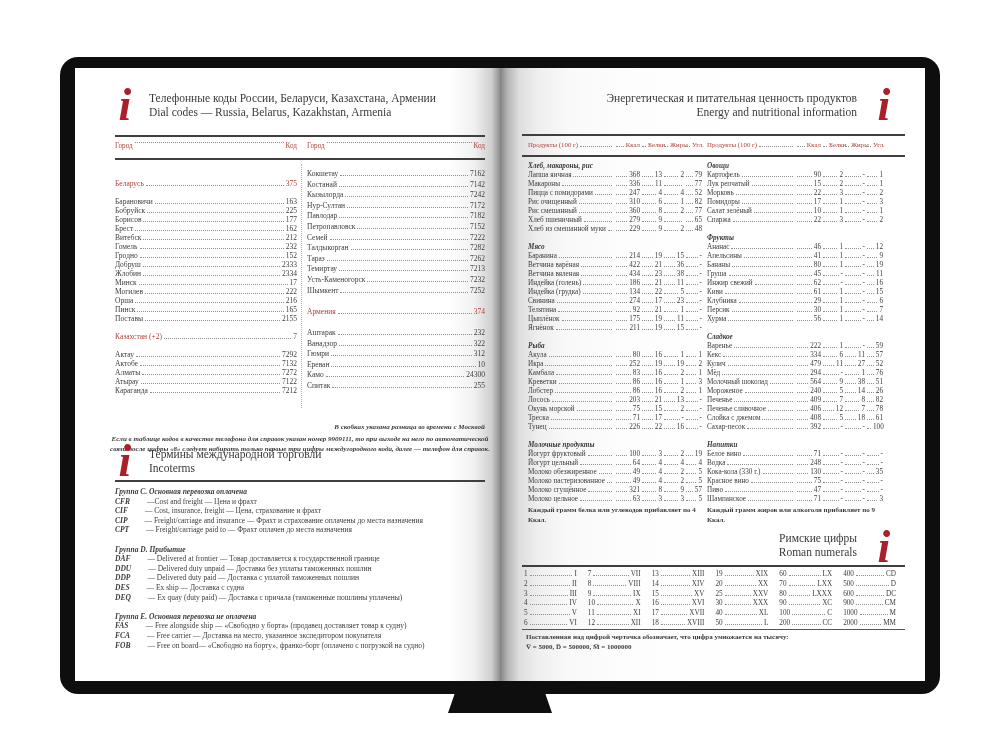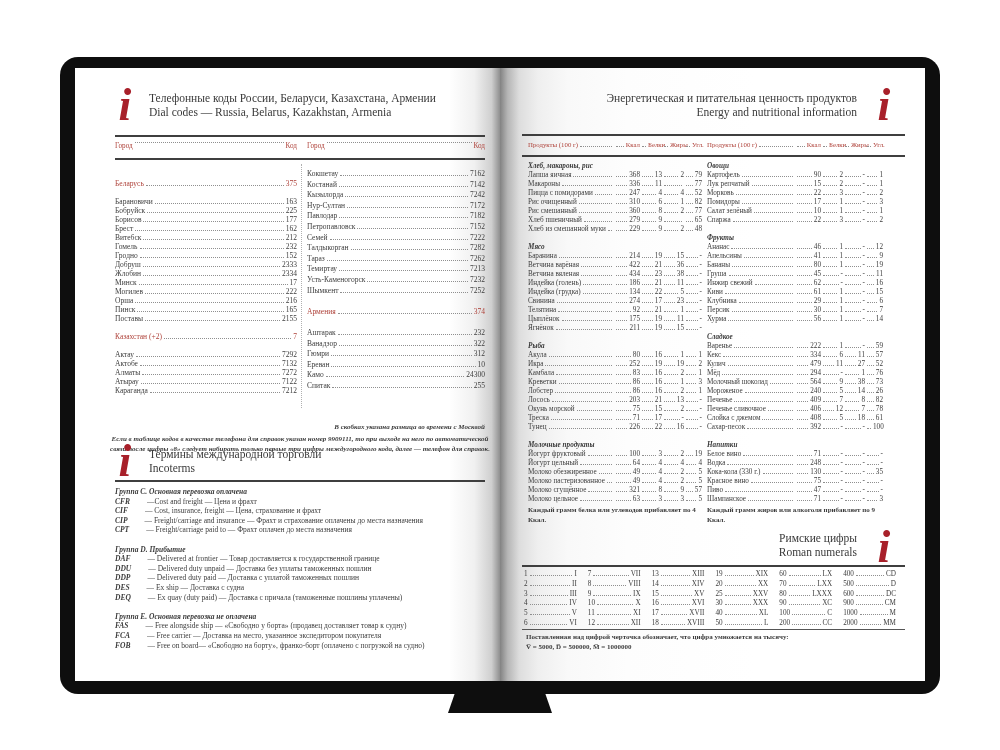--- a/index.html
+++ b/index.html
@@ -1391,21 +1391,21 @@
         <span class="cell w2">
           <span class="ldr"></span>
           <span class="val">9</span>
         </span>
         <span class="cell w3">
           <span class="ldr"></span>
           <span class="val">38</span>
         </span>
         <span class="cell w4">
           <span class="ldr"></span>
-          <span class="val">73</span>
+          <span class="val">51</span>
         </span>
       </div>
       <div class="frow">
         <span class="val nm">Мороженое</span>
         <span class="ldr"></span>
         <span class="cell w1">
           <span class="ldr"></span>
           <span class="val">240</span>
         </span>
         <span class="cell w2">

